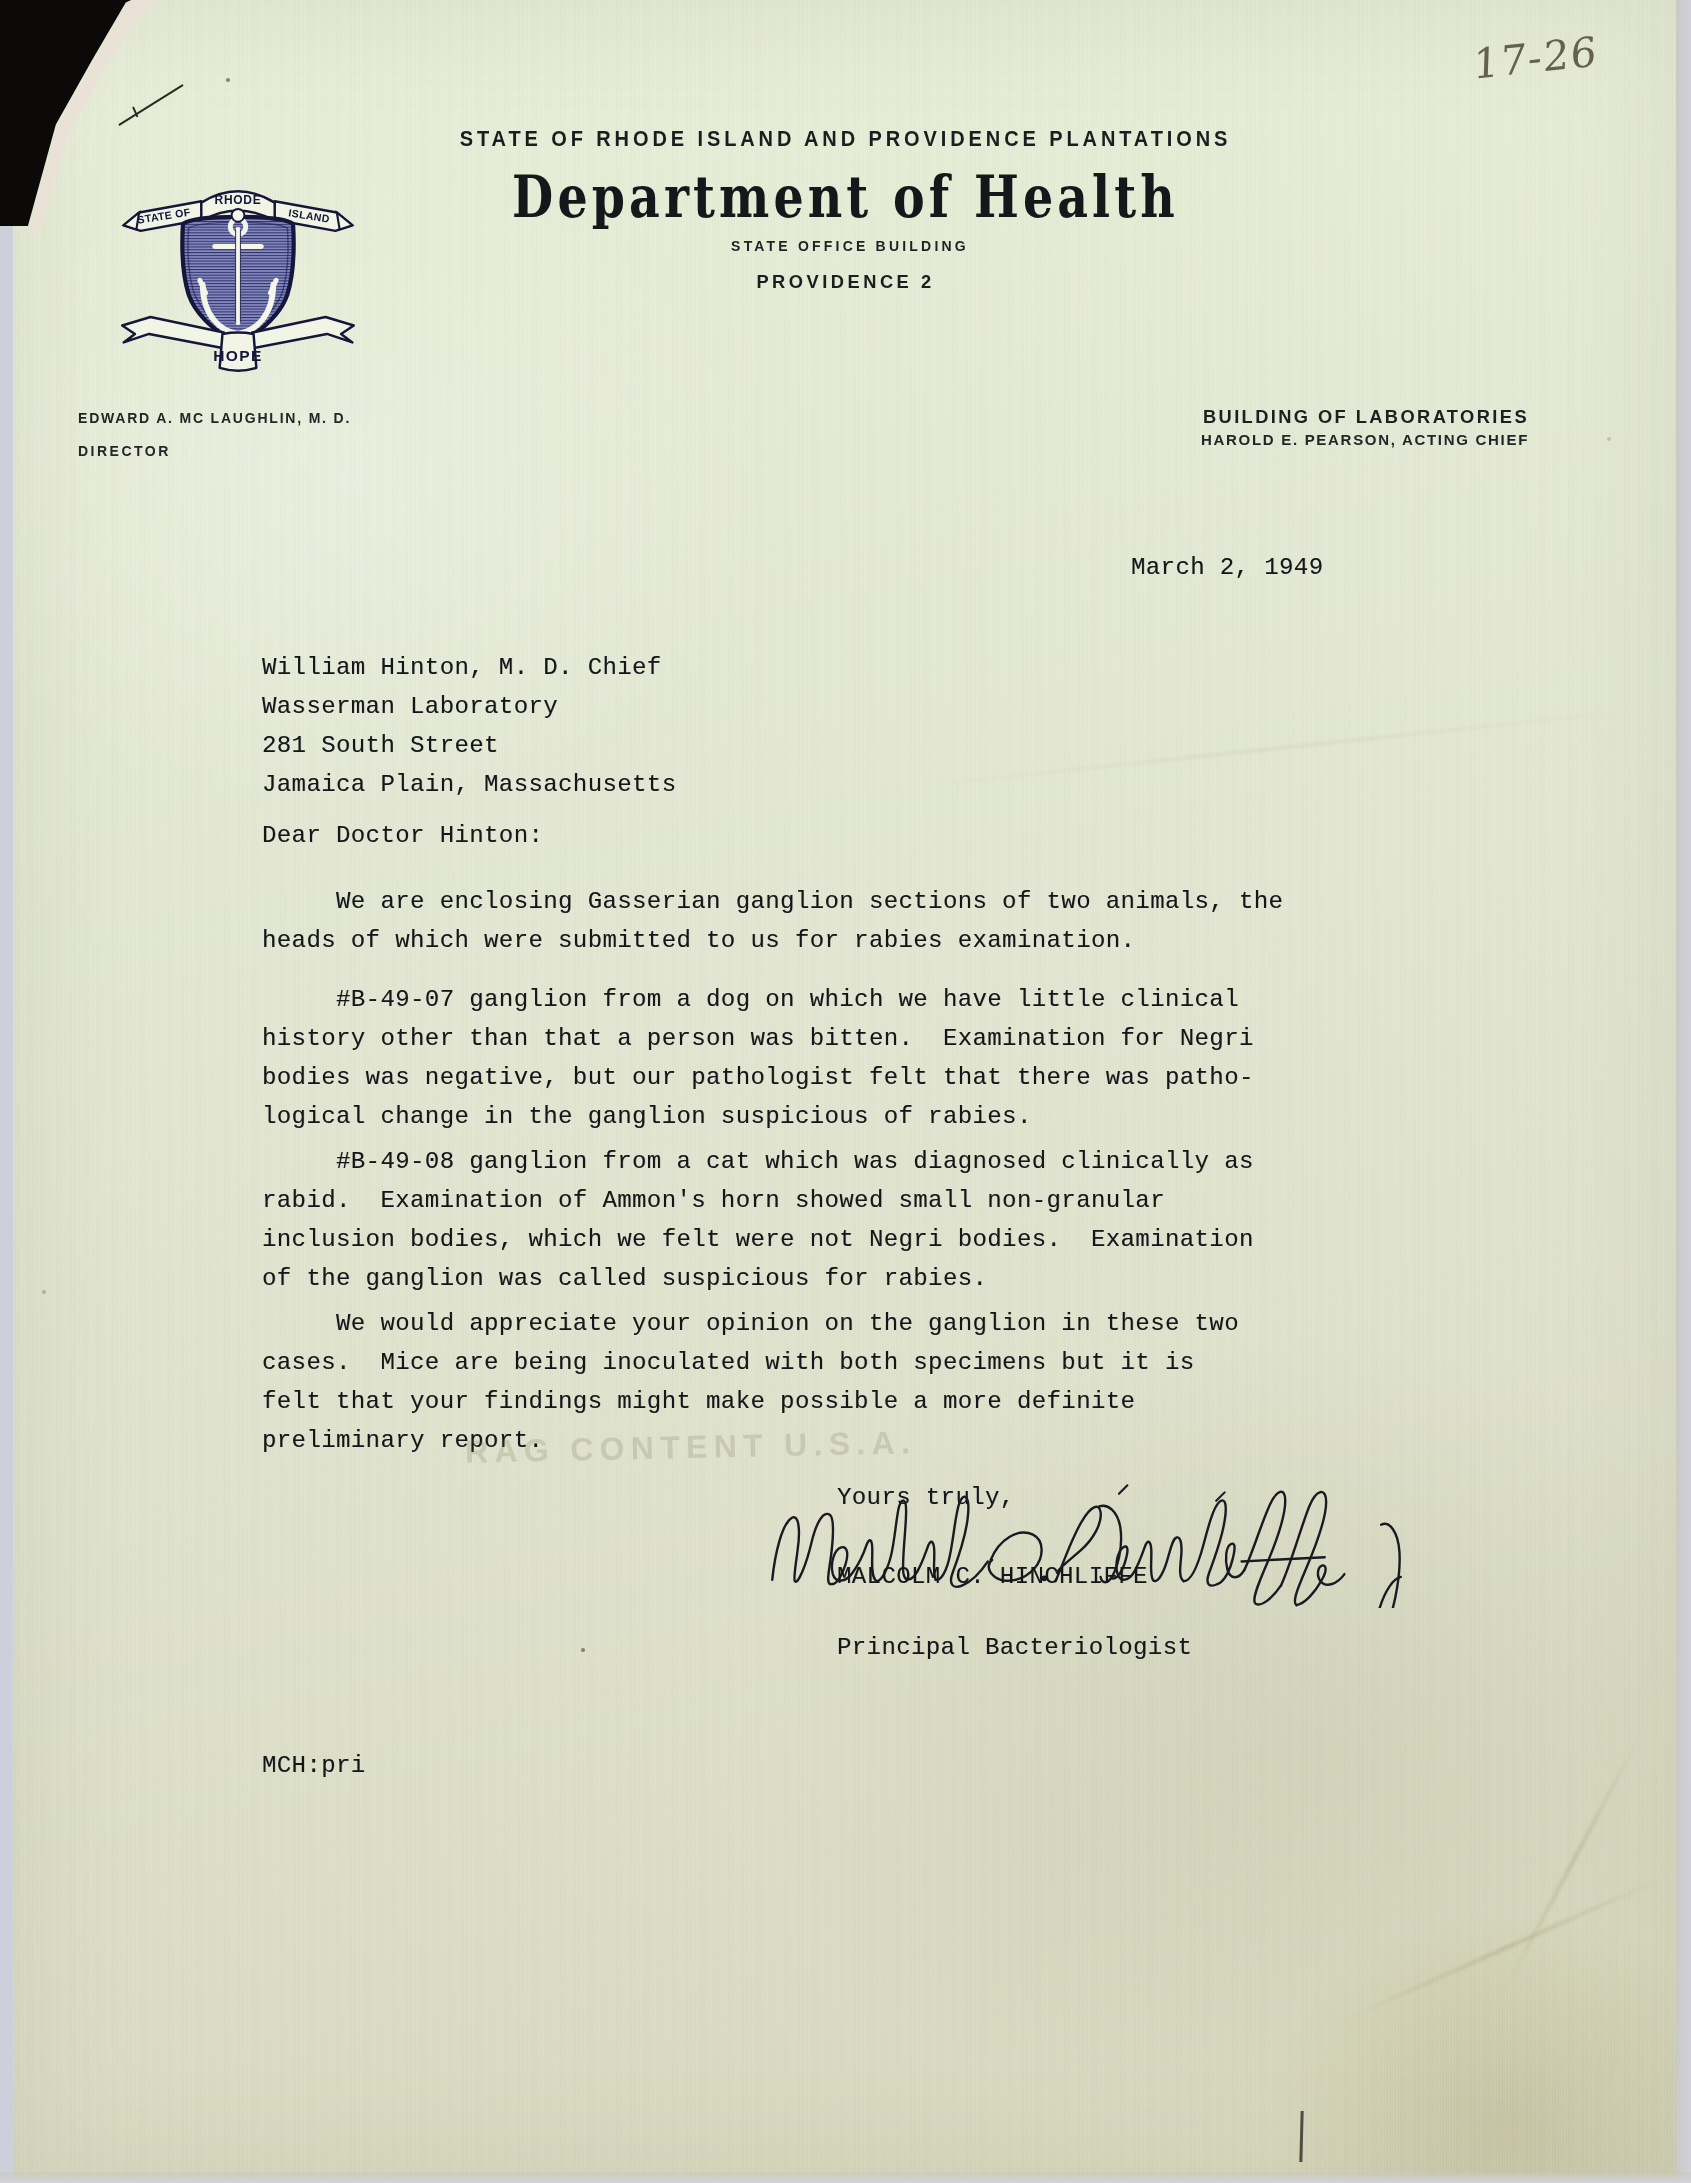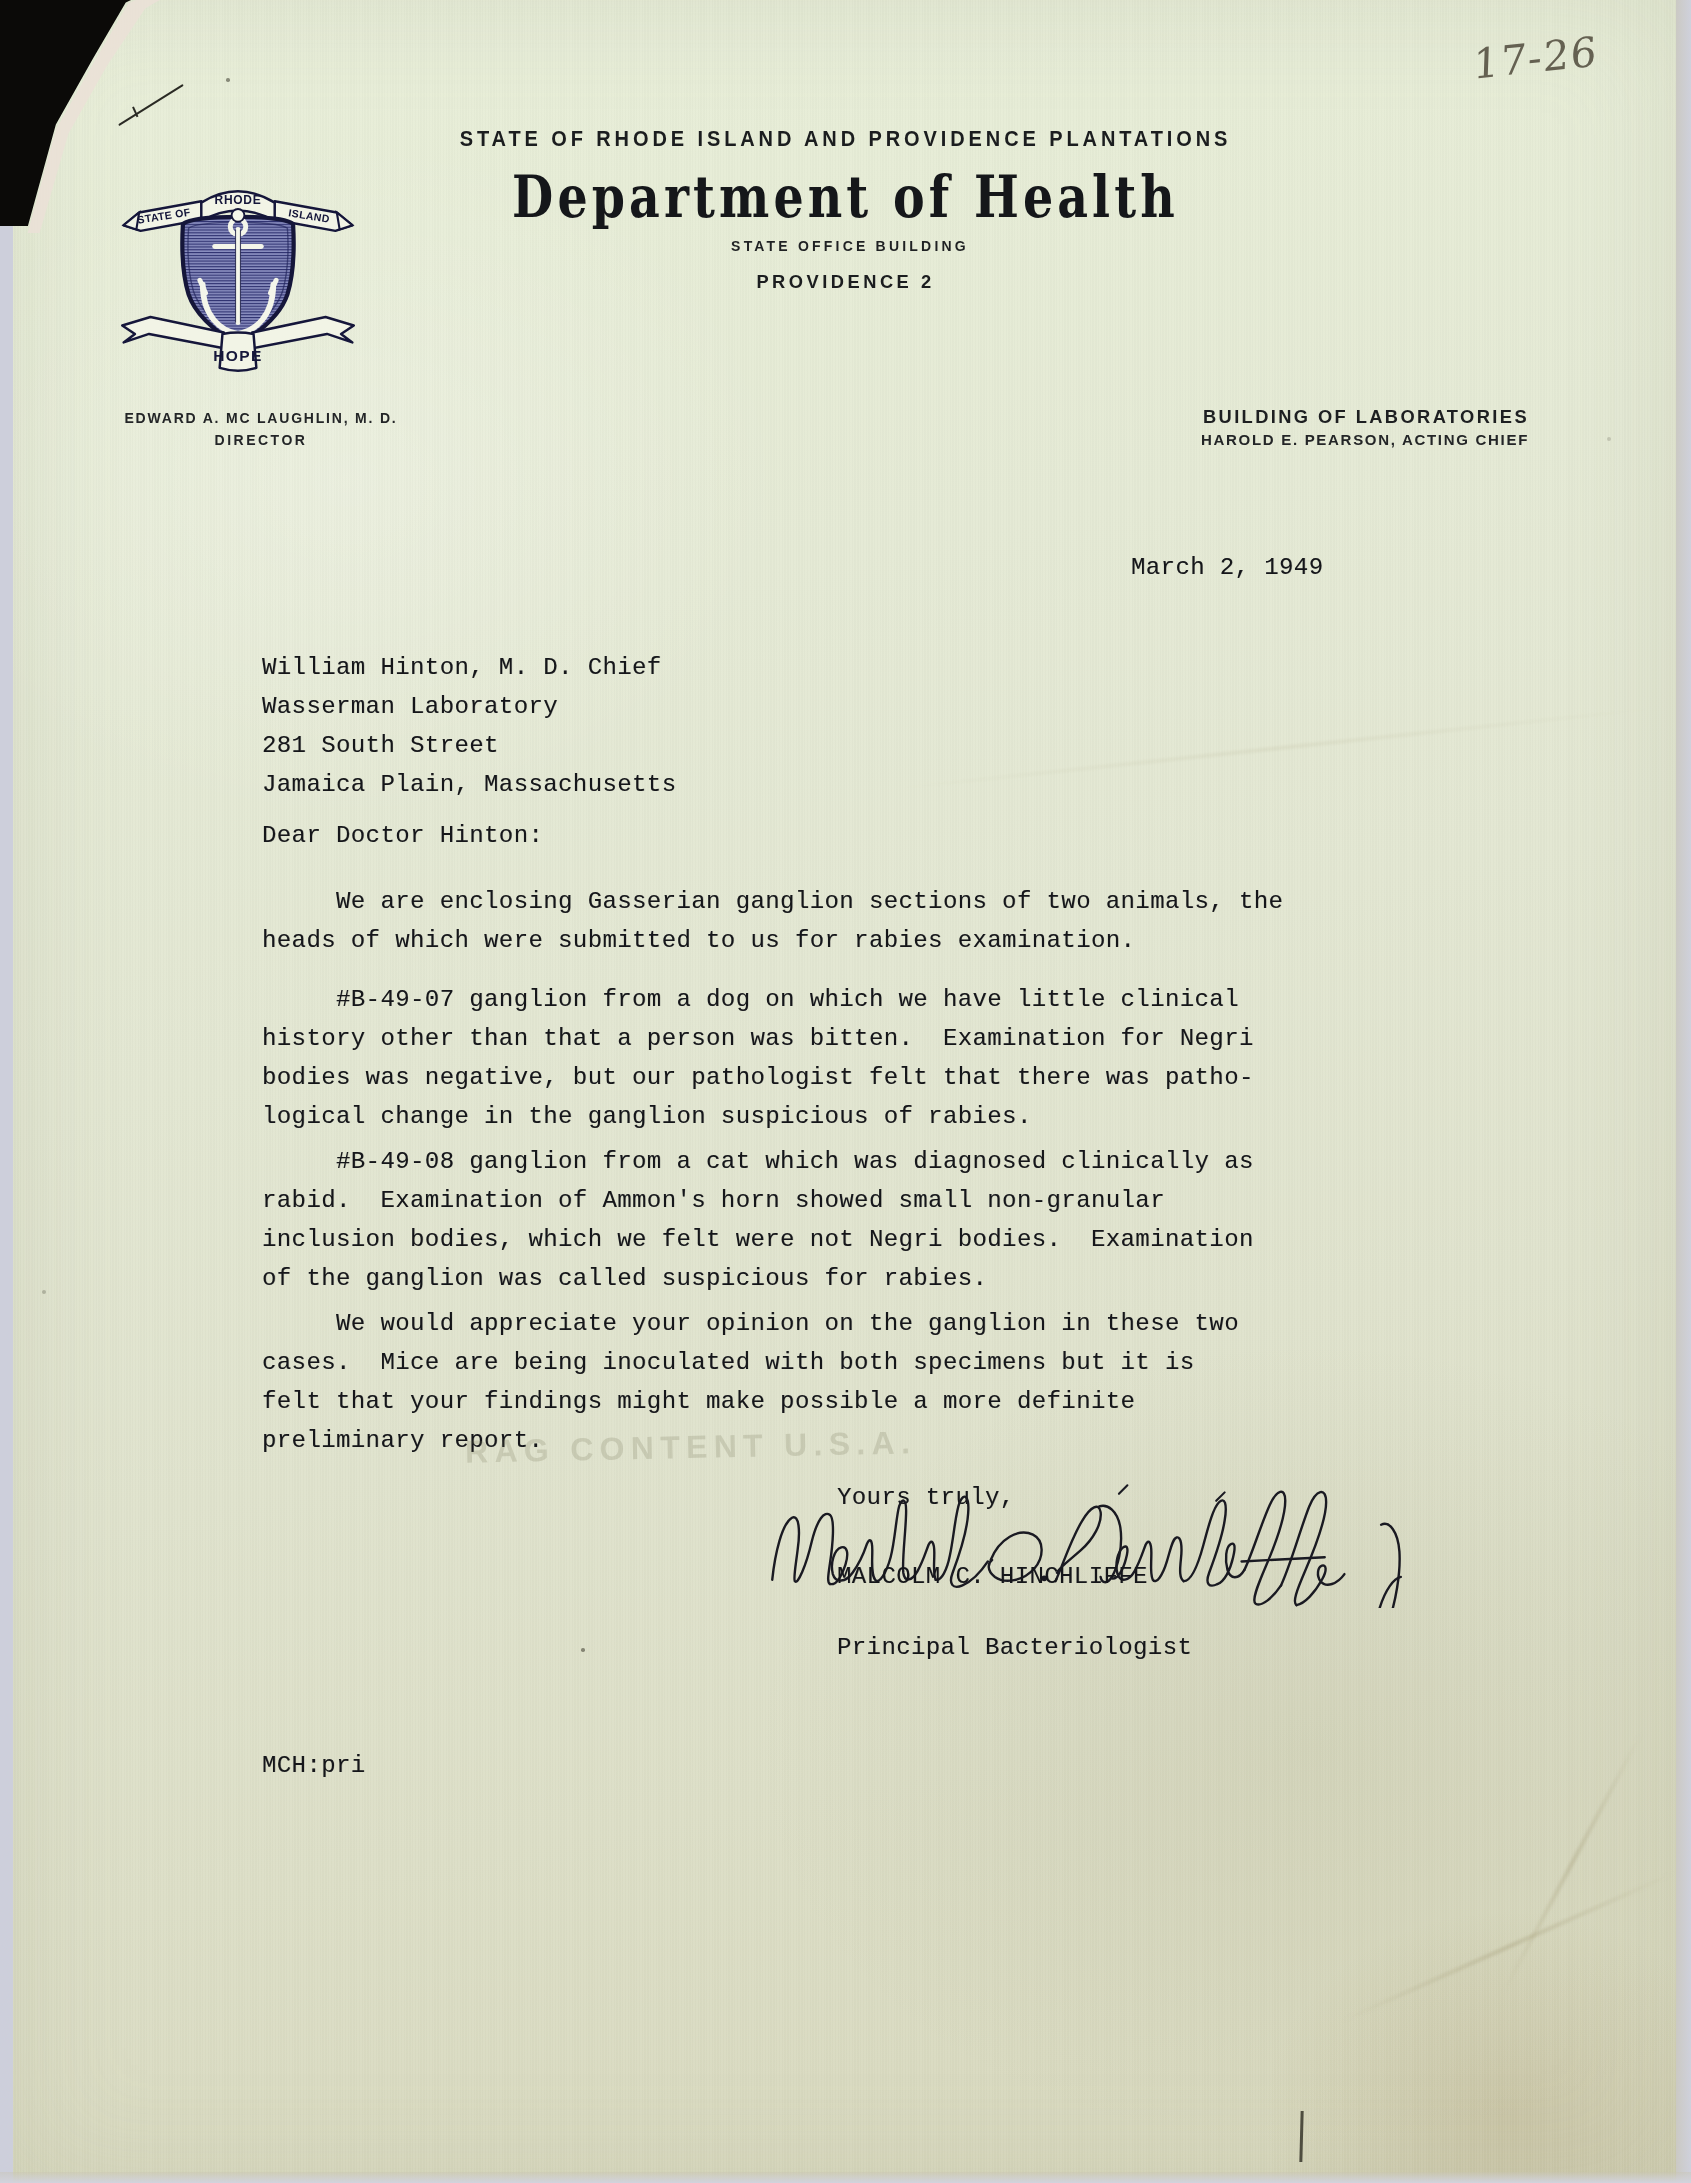--- a/index.html
+++ b/index.html
@@ -200,31 +200,31 @@
     color: #1b1d1f;
     font-weight: 600;
   }
 
   
   #officer-left {
     position: absolute;
     left: 78px;
     top: 410px;
     width: 366px;
-    text-align: center;
+    text-align: left;
   }
   #officer-left .nm {
     font-family: "Liberation Sans", sans-serif;
     font-size: 14px;
     letter-spacing: 1.8px;
     color: #232527;
     font-weight: 600;
   }
   #officer-left .ti {
-    margin-top: 6px;
+    margin-top: 17px;
     font-family: "Liberation Sans", sans-serif;
     font-size: 14px;
     letter-spacing: 2.5px;
     color: #232527;
     font-weight: 600;
   }
 
   #officer-right {
     position: absolute;
     right: 162px;

